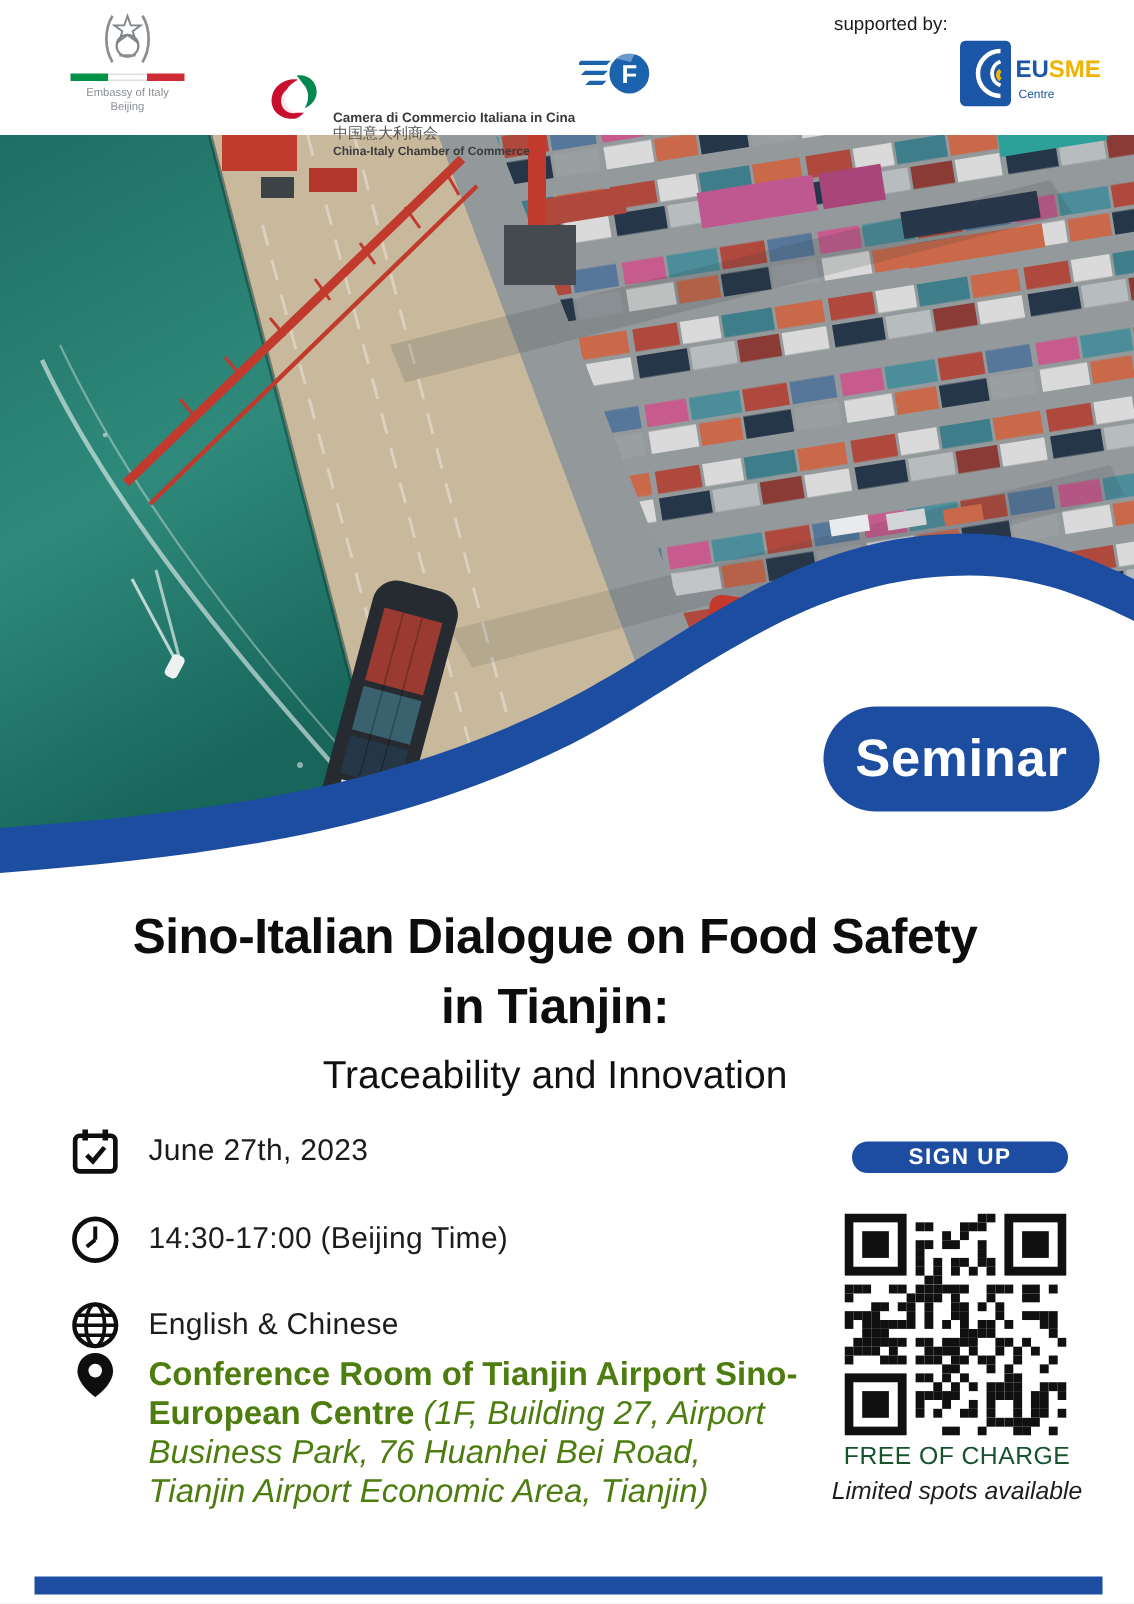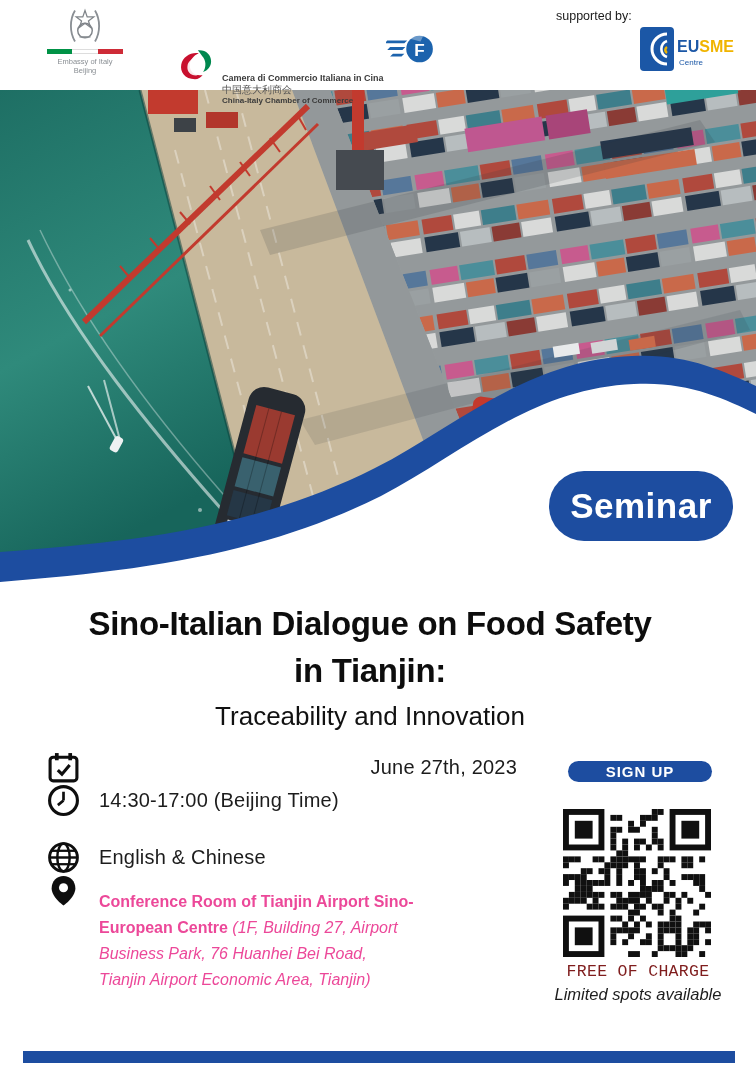--- a/index.html
+++ b/index.html
@@ -43,38 +43,38 @@
     display:flex;align-items:center;justify-content:center;z-index:3;}
 
   
   .title-block{position:absolute;left:0;top:600px;width:740px;text-align:center;color:#0d0d0d;z-index:3;}
   .title-line{font-size:33px;font-weight:800;line-height:47px;letter-spacing:-.3px;}
   .subtitle{font-size:26px;font-weight:400;margin-top:7px;color:#111;}
 
   
   .details{position:absolute;left:47px;top:751px;width:470px;z-index:3;}
   .detail{display:flex;gap:19px;align-items:center;}
-  .detail.d1{justify-content:space-between;}
+  .detail.d1{margin-bottom:26px;}
   .detail.d2{margin-bottom:24px;}
   .detail.d3{margin-bottom:0;}
   .detail.d4{align-items:flex-start;}
   .dicon{width:33px;height:33px;flex:0 0 33px;}
   .dtext{font-size:20px;color:#1c1c1c;letter-spacing:.2px;}
-  .loc{font-size:16px;line-height:26px;color:#ec4899;margin-top:15px;white-space:nowrap;}
+  .loc{font-size:22px;line-height:26px;color:#4d7c0f;margin-top:3px;white-space:nowrap;}
   .loc b{font-weight:700;}
   .loc i{font-style:italic;font-weight:400;}
 
   
   .signup-btn{position:absolute;left:568px;top:761px;width:144px;height:21px;border-radius:17px;
     background:var(--accent);color:#fff;border:none;font-family:"Liberation Sans",sans-serif;
     font-size:15px;font-weight:700;letter-spacing:1px;display:flex;align-items:center;justify-content:center;
     cursor:pointer;z-index:3;}
   .qr{position:absolute;left:563px;top:809px;width:148px;height:148px;z-index:3;}
   .freecol{position:absolute;left:540px;top:962px;width:196px;text-align:center;z-index:3;}
-  .free{font-size:16.5px;color:#7f1d1d;letter-spacing:.3px;font-family:Liberation Mono, monospace;}
+  .free{font-size:16.5px;color:#14532d;letter-spacing:.3px;}
   .limited{font-size:16.5px;font-style:italic;color:#1d1d1d;margin-top:4px;}
 
   
   .footer-bar{position:absolute;left:23px;top:1051px;width:712px;height:12px;background:var(--accent);z-index:3;}
 </style>
 </head>
 <body>
 
 <div class="page">
 

